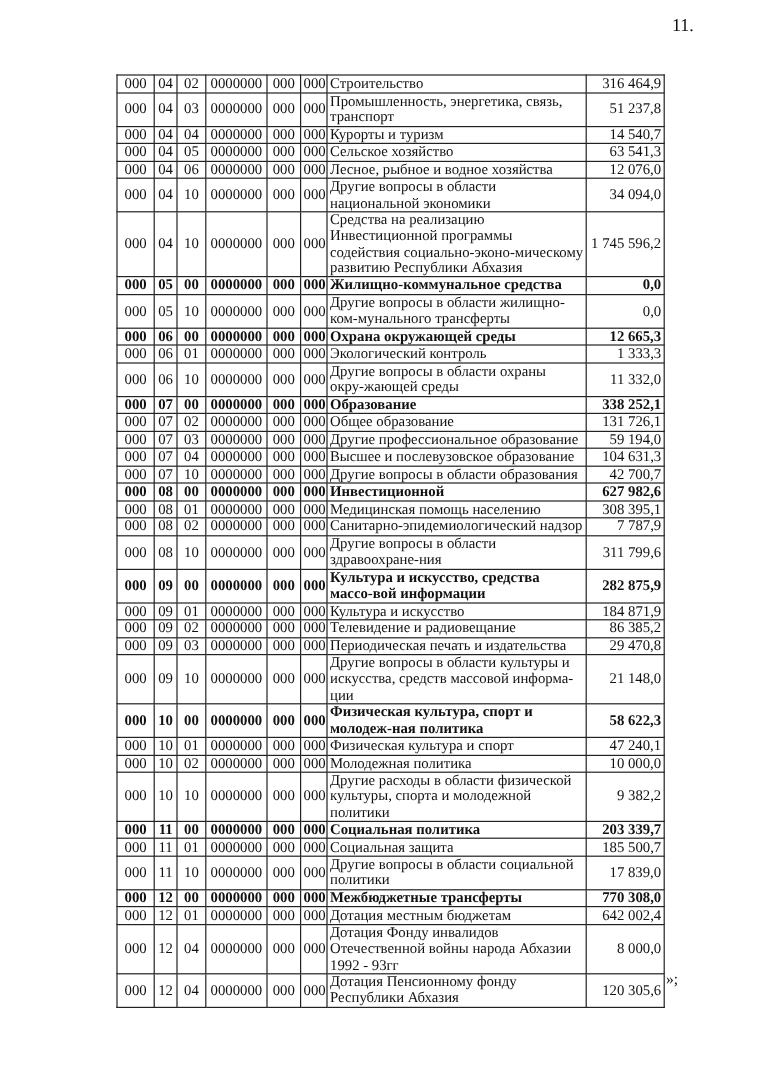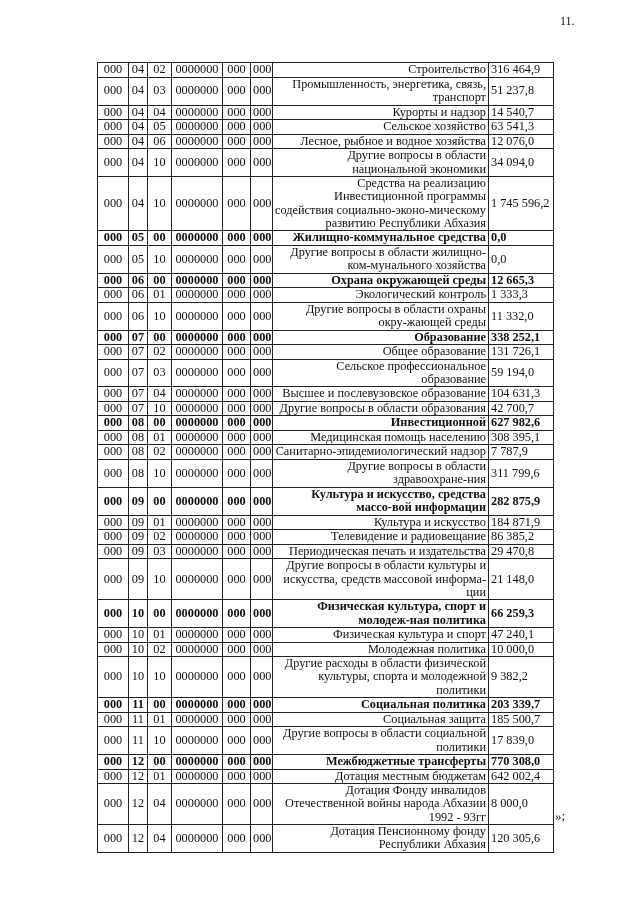--- a/index.html
+++ b/index.html
@@ -1,24 +1,24 @@
 <!DOCTYPE html>
 <html><head>
 <meta charset="utf-8">
 <style>
   html, body { margin:0; padding:0; background:#ffffff; }
   body { width:640px; height:905px; position:relative; overflow:hidden;
          font-family:"Liberation Serif", serif; color:#111; }
-  .page-number { position:absolute; top:14px; left:560px; font-size:12px; }
+  .page-number { position:absolute; top:14px; left:560px; font-size:15px; }
   table.budget { position:absolute; top:62px; left:97px; border-collapse:collapse;
                  font-size:12.3px; line-height:13.3px; table-layout:fixed; width:456px; }
   table.budget td { border:1px solid #222; padding:0 2px; vertical-align:middle; }
   td.c { text-align:center; padding:0; }
-  td.desc { padding-left:4px; padding-right:2px;text-align:right; }
-  td.val { text-align:left; }
+  td.desc { padding-left:4px; padding-right:2px; }
+  td.val { text-align:right; }
   tr.bold td { font-weight:bold; }
   tr.h1 td { height:13.5px; }
   tr.h2 td { height:27px; }
   tr.h3 td { height:40.5px; }
   .closing { position:absolute; left:555px; top:808px; font-size:13px; }
 </style>
 </head>
 <body>
 
 <div class="page-number">11.</div>
@@ -55,21 +55,21 @@
         <td class="desc">Промышленность, энергетика, связь, транспорт</td>
         <td class="val">51 237,8</td>
       </tr>
       <tr class="h1">
         <td class="c">000</td>
         <td class="c">04</td>
         <td class="c">04</td>
         <td class="c">0000000</td>
         <td class="c">000</td>
         <td class="c">000</td>
-        <td class="desc">Курорты и надзор</td>
+        <td class="desc">Курорты и туризм</td>
         <td class="val">14 540,7</td>
       </tr>
       <tr class="h1">
         <td class="c">000</td>
         <td class="c">04</td>
         <td class="c">05</td>
         <td class="c">0000000</td>
         <td class="c">000</td>
         <td class="c">000</td>
         <td class="desc">Сельское хозяйство</td>
@@ -115,21 +115,21 @@
         <td class="desc">Жилищно-коммунальное средства</td>
         <td class="val">0,0</td>
       </tr>
       <tr class="h2">
         <td class="c">000</td>
         <td class="c">05</td>
         <td class="c">10</td>
         <td class="c">0000000</td>
         <td class="c">000</td>
         <td class="c">000</td>
-        <td class="desc">Другие вопросы в области жилищно-ком-мунального хозяйства</td>
+        <td class="desc">Другие вопросы в области жилищно-ком-мунального трансферты</td>
         <td class="val">0,0</td>
       </tr>
       <tr class="bold h1">
         <td class="c">000</td>
         <td class="c">06</td>
         <td class="c">00</td>
         <td class="c">0000000</td>
         <td class="c">000</td>
         <td class="c">000</td>
         <td class="desc">Охрана окружающей среды</td>
@@ -175,21 +175,21 @@
         <td class="desc">Общее образование</td>
         <td class="val">131 726,1</td>
       </tr>
       <tr class="h1">
         <td class="c">000</td>
         <td class="c">07</td>
         <td class="c">03</td>
         <td class="c">0000000</td>
         <td class="c">000</td>
         <td class="c">000</td>
-        <td class="desc">Сельское профессиональное образование</td>
+        <td class="desc">Другие профессиональное образование</td>
         <td class="val">59 194,0</td>
       </tr>
       <tr class="h1">
         <td class="c">000</td>
         <td class="c">07</td>
         <td class="c">04</td>
         <td class="c">0000000</td>
         <td class="c">000</td>
         <td class="c">000</td>
         <td class="desc">Высшее и послевузовское образование</td>
@@ -296,21 +296,21 @@
         <td class="val">21 148,0</td>
       </tr>
       <tr class="bold h2">
         <td class="c">000</td>
         <td class="c">10</td>
         <td class="c">00</td>
         <td class="c">0000000</td>
         <td class="c">000</td>
         <td class="c">000</td>
         <td class="desc">Физическая культура, спорт и молодеж-ная политика</td>
-        <td class="val">66 259,3</td>
+        <td class="val">58 622,3</td>
       </tr>
       <tr class="h1">
         <td class="c">000</td>
         <td class="c">10</td>
         <td class="c">01</td>
         <td class="c">0000000</td>
         <td class="c">000</td>
         <td class="c">000</td>
         <td class="desc">Физическая культура и спорт</td>
         <td class="val">47 240,1</td>

